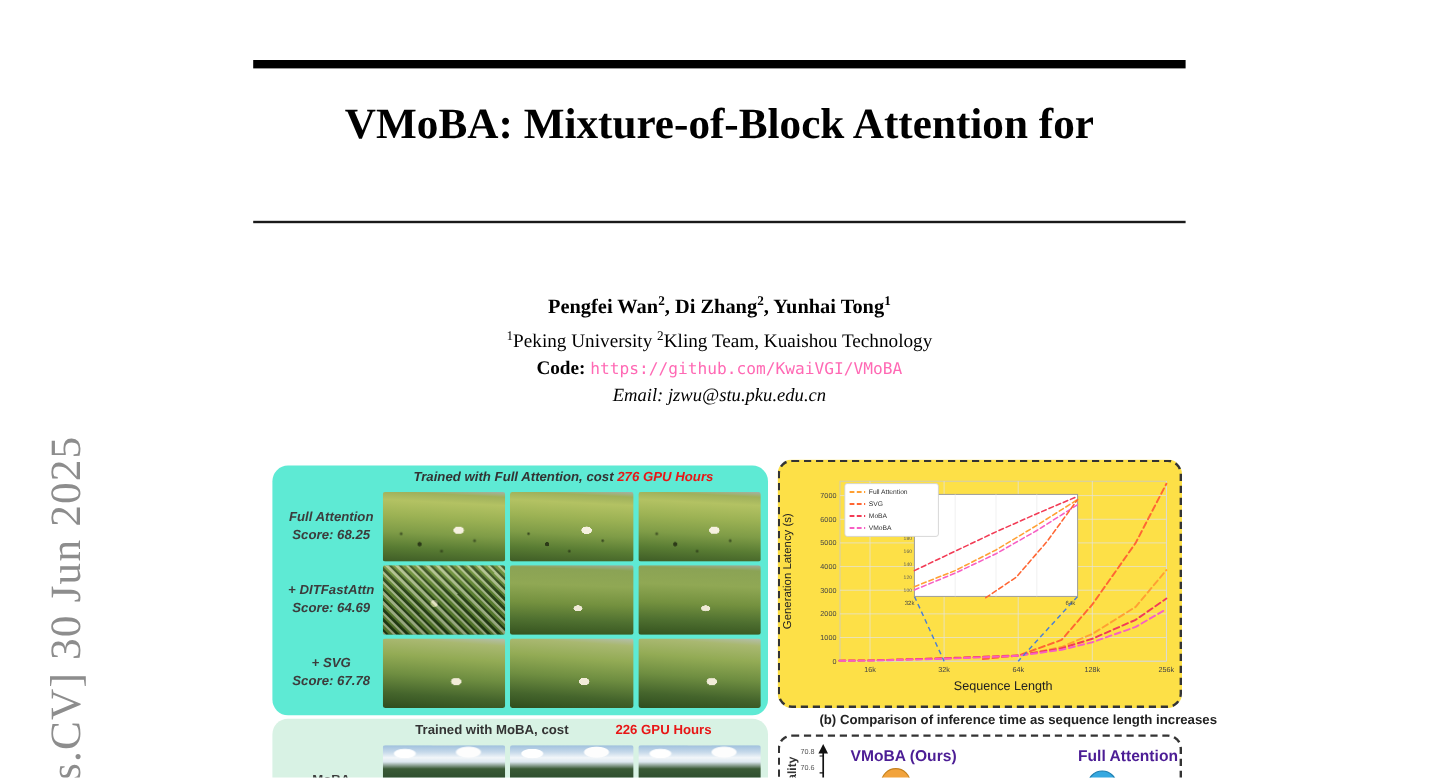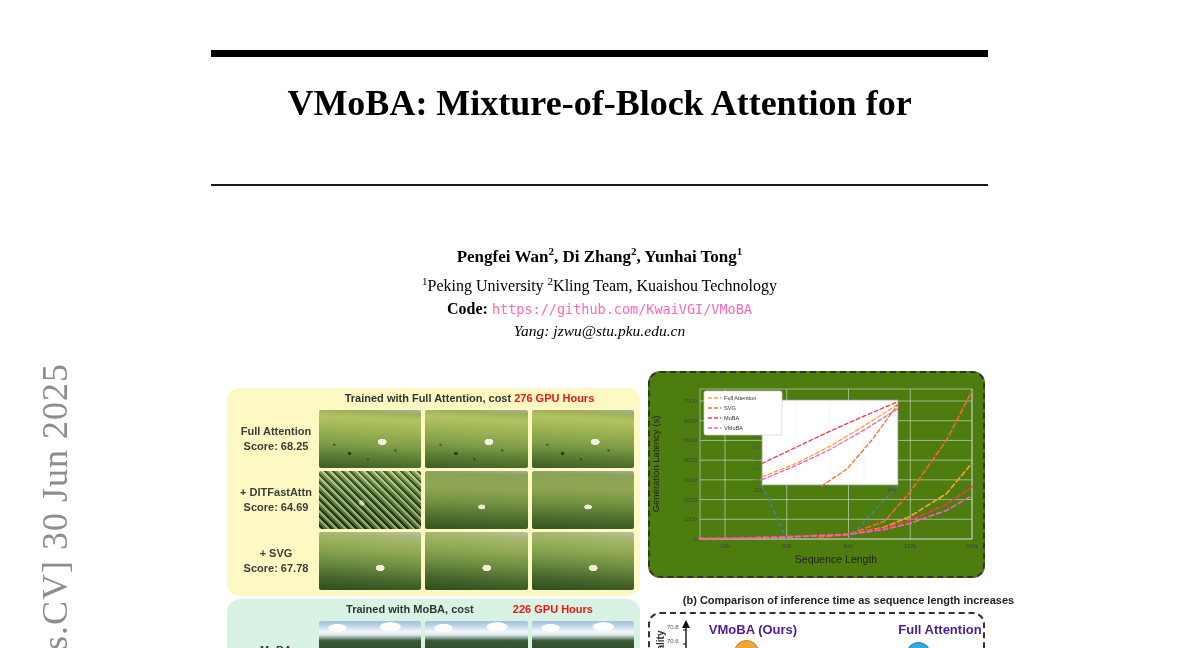--- a/index.html
+++ b/index.html
@@ -31,21 +31,21 @@
   .affil{font-size:16px;line-height:21px;margin-top:3px;}
   .codeline{font-size:16px;font-weight:bold;margin-top:4px;}
   .codeline a{
     font-family:"DejaVu Sans Mono",monospace;font-size:13.5px;font-weight:normal;
     text-decoration:none;
   }
   .emailline{font-size:15.5px;font-style:italic;margin-top:4px;}
   
   .panelA{
     position:absolute;left:227px;top:388px;width:413px;height:208px;
-    background:#fef9c3;border-radius:13px;padding:4px 6px;box-sizing:border-box;
+    background:#5eead4;border-radius:13px;padding:4px 6px;box-sizing:border-box;font-style:italic;
   }
   .panelA2{
     position:absolute;left:227px;top:599px;width:413px;height:120px;
     border-radius:13px;padding:4px 6px;box-sizing:border-box;
   }
   .phead{text-align:center;font-size:11px;font-weight:bold;color:#333;height:15px;padding-left:72px;}
   .vrow{display:flex;height:58px;margin-top:3px;}
   .vlabel{
     width:86px;display:flex;flex-direction:column;justify-content:center;align-items:center;
     font-size:11px;font-weight:bold;color:#3c3c3c;line-height:15px;text-align:center;flex:none;
@@ -69,22 +69,22 @@
   .f-dusk2{background:
     radial-gradient(ellipse 7px 5px at 60% 62%, #f2ecd9 0 60%, rgba(0,0,0,0) 65%),
     linear-gradient(184deg,#b5bfb0 0%,#a9b871 10%,#93ab55 30%,#6f8e41 55%,#45652c 80%,#2f4d1e 100%);}
   .f-mountain{background:
     radial-gradient(ellipse 16px 9px at 50% 98%, #efe7d4 0 60%, rgba(0,0,0,0) 66%),
     radial-gradient(ellipse 14px 6px at 18% 12%, #ffffff 0 60%, rgba(0,0,0,0) 70%),
     radial-gradient(ellipse 16px 7px at 70% 10%, #fdfdfd 0 60%, rgba(0,0,0,0) 70%),
     linear-gradient(180deg,#9fc0dd 0%,#c6d9ea 10%,#f2f6f9 18%,#dde8f0 24%,#3a5a36 34%,#2b4a2c 52%,#3d5f35 72%,#547240 88%,#5f7d46 100%);}
   
   .panelB{
-    position:absolute;left:648px;top:371px;width:337px;height:207px;
-    border:2px dashed #333;border-radius:12px;background:#4d7c0f;box-sizing:border-box;
+    position:absolute;left:648px;top:383px;width:337px;height:207px;
+    border:2px dashed #333;border-radius:12px;background:#fde047;box-sizing:border-box;
   }
   .panelB svg{display:block;width:100%;height:100%;}
   .captionB{
     position:absolute;left:672px;top:594px;width:353px;text-align:center;
     font-size:11px;font-weight:bold;color:#222;
   }
   .panelC{
     position:absolute;left:648px;top:612px;width:337px;height:120px;
     border:2px dashed #333;border-radius:12px;background:#fff;box-sizing:border-box;
   }
@@ -109,21 +109,21 @@
 <div class="rule"></div>
 
 <div class="authors">
   <div>
       <div class="author-line"><span>Pengfei Wan</span><sup>2</sup>, <span>Di Zhang</span><sup>2</sup>, <span>Yunhai Tong</span><sup>1</sup></div>
     </div>
   <div class="affil"><sup>1</sup>Peking University <sup>2</sup>Kling Team, Kuaishou Technology</div>
   <div class="codeline">
     <span>Code: </span><a href="#" style="color: rgb(255, 105, 180); margin-top: 48px;">https://github.com/KwaiVGI/VMoBA</a>
   </div>
-  <div class="emailline">Yang: jzwu@stu.pku.edu.cn</div>
+  <div class="emailline">Email: jzwu@stu.pku.edu.cn</div>
 </div>
 
 <div class="panelA">
   <div class="phead">
     <span>Trained with Full Attention, cost </span><span class="cost" style="color: rgb(232, 22, 22);">276 GPU Hours</span>
   </div>
   <div>
       <div class="vrow">
         <div class="vlabel">
           <div>Full Attention</div>

